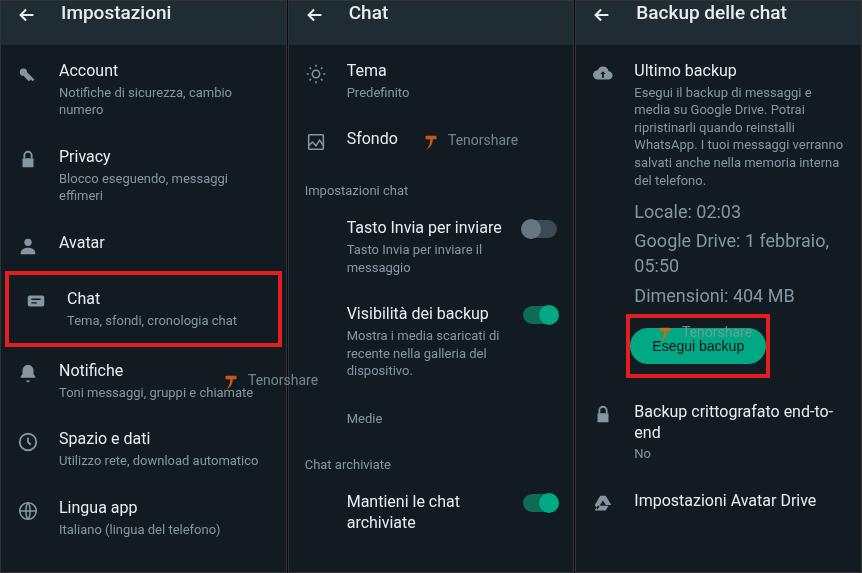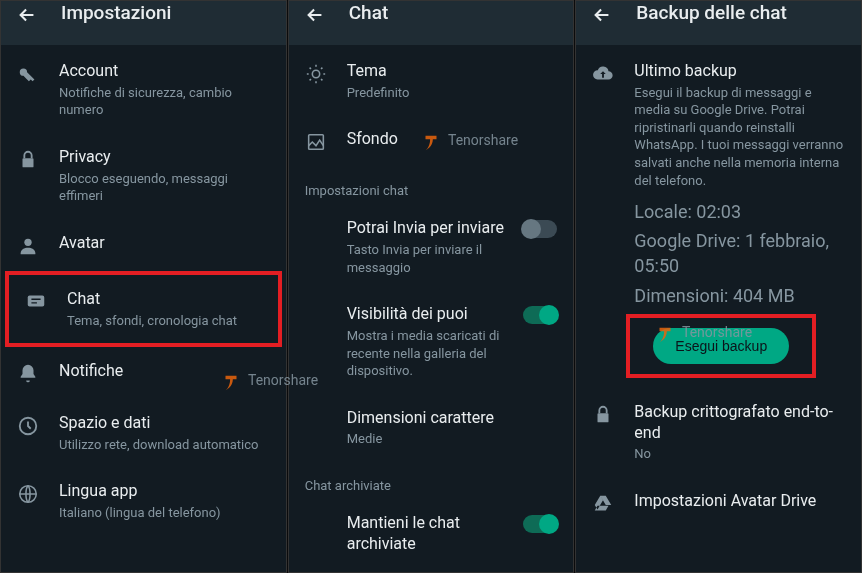--- a/index.html
+++ b/index.html
@@ -94,20 +94,21 @@
           </div>
     </div>
     <div class="row">
       <div class="icon-col">
             <svg width="22" height="22" viewBox="0 0 24 24" fill="#8696a0">
               <path d="M12 2a6 6 0 0 0-6 6v4l-2 3v1h16v-1l-2-3V8a6 6 0 0 0-6-6zM10 19a2 2 0 0 0 4 0z"></path>
             </svg>
           </div>
       <div class="text-col">
             <div class="t">Notifiche</div>
+            <div class="s">Toni messaggi, gruppi e chiamate</div>
           </div>
     </div>
     <div class="row">
       <div class="icon-col">
             <svg width="22" height="22" viewBox="0 0 24 24" fill="none" stroke="#8696a0" stroke-width="2">
               <circle cx="12" cy="12" r="9"></circle>
               <path d="M12 7v5l3 3"></path>
             </svg>
           </div>
       <div class="text-col">
@@ -164,35 +165,34 @@
               <path d="M4 16l4-4 4 4 4-6 4 6"></path>
             </svg>
           </div>
       <div class="text-col">
             <div class="t">Sfondo</div>
           </div>
     </div>
     <div class="section-label">Impostazioni chat</div>
     <div class="row noicon">
       <div class="text-col">
-            <div class="t">Potrai Invia per inviare</div>
+            <div class="t">Tasto Invia per inviare</div>
             <div class="s">Tasto Invia per inviare il messaggio</div>
           </div>
       <div class="switch"></div>
     </div>
     <div class="row noicon">
       <div class="text-col">
-            <div class="t">Visibilità dei puoi</div>
+            <div class="t">Visibilità dei backup</div>
             <div class="s">Mostra i media scaricati di recente nella galleria del dispositivo.</div>
           </div>
       <div class="switch on"></div>
     </div>
     <div class="row noicon">
       <div class="text-col">
-            <div class="t">Dimensioni carattere</div>
             <div class="s">Medie</div>
           </div>
     </div>
     <div class="section-label">Chat archiviate</div>
     <div class="row noicon">
       <div class="text-col">
             <div class="t">Mantieni le chat archiviate</div>
           </div>
       <div class="switch on"></div>
     </div>
@@ -219,21 +219,21 @@
             </svg>
           </div>
       <div class="text-col">
             <div class="t">Ultimo backup</div>
             <div class="s">Esegui il backup di messaggi e media su Google Drive. Potrai ripristinarli quando reinstalli WhatsApp. I tuoi messaggi verranno salvati anche nella memoria interna del telefono.</div>
           </div>
     </div>
     <div class="info-block">Locale: 02:03</div>
     <div class="info-block">Google Drive: 1 febbraio, 05:50</div>
     <div class="info-block">Dimensioni: 404 MB</div>
-    <div class="highlight-red" style="margin:6px 2px 10px 50px; padding:10px 23px; display:inline-block;">
+    <div class="highlight-red" style="margin:6px 2px 10px 50px; padding:10px 0; display:inline-block;">
       <button class="btn-green">Esegui backup</button>
     </div>
     <div class="row">
       <div class="icon-col">
             <svg width="22" height="22" viewBox="0 0 24 24" fill="#8696a0">
               <rect x="6" y="10" width="12" height="10" rx="1"></rect>
               <path d="M8 10V7a4 4 0 0 1 8 0v3" fill="none" stroke="#8696a0" stroke-width="2"></path>
             </svg>
           </div>
       <div class="text-col">

